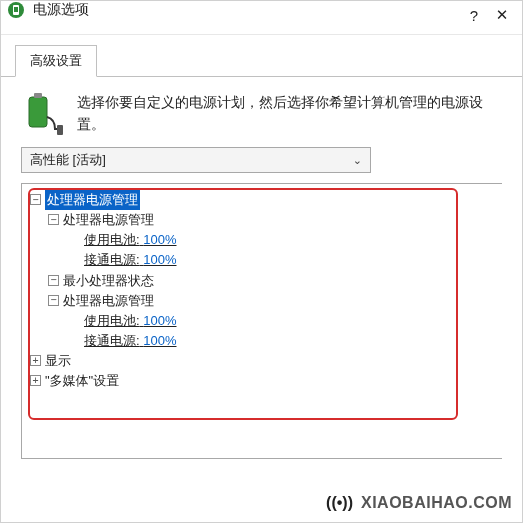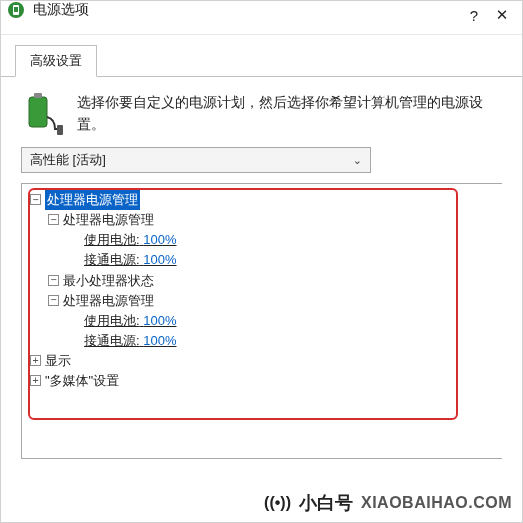--- a/index.html
+++ b/index.html
@@ -207,16 +207,15 @@
         <div class="node">
           <span class="expander">+</span>
           <span class="lbl">"多媒体"设置</span>
         </div>
       </div>
     </div>
   </div>
 
   <div class="watermark">
     <span class="wm-icon">((•))</span>
-    <span>小白号</span>
     <span class="wm-sub">XIAOBAIHAO.COM</span>
   </div>
 </div>
 
 </body></html>

